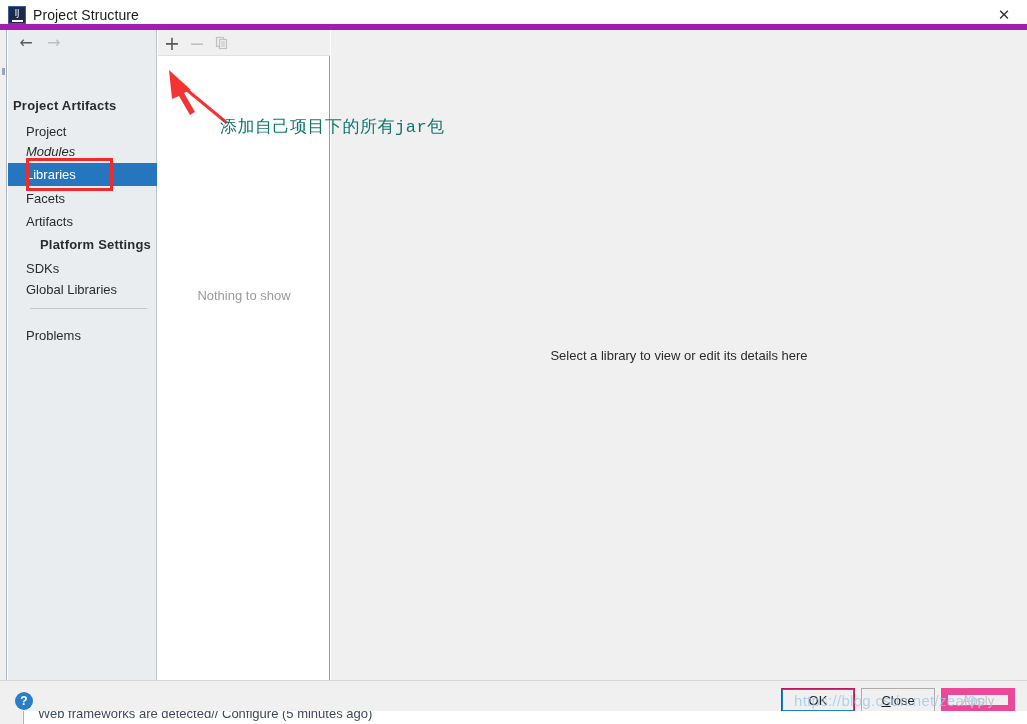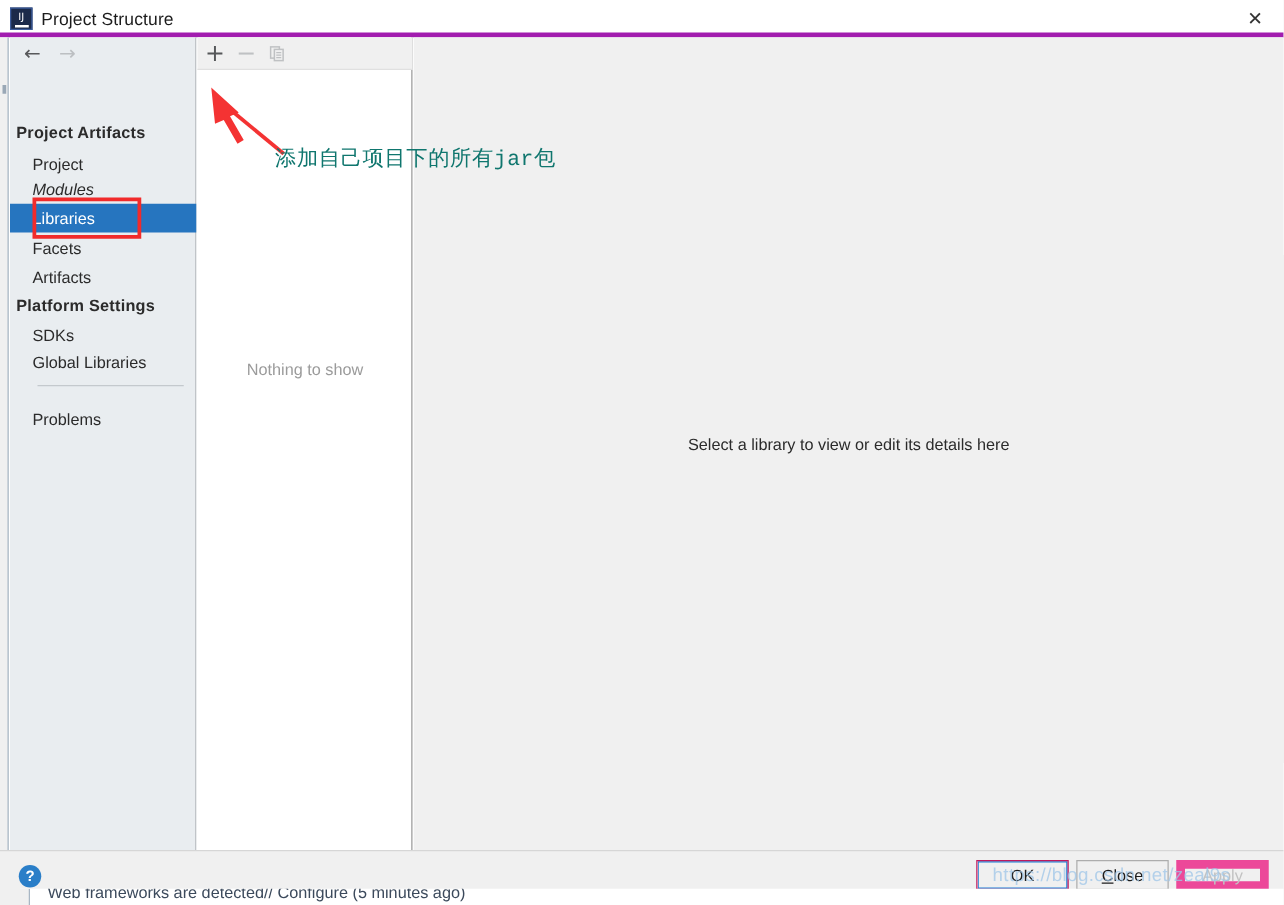--- a/index.html
+++ b/index.html
@@ -19,21 +19,21 @@
     background: #f0f0f0;
     overflow: hidden;
   }
 
   
   #titlebar {
     position: absolute;
     left: 0; top: 0;
     width: 1027px; height: 30px;
     background: #ffffff;
-    border-bottom: 4px solid #a21caf;
+    border-bottom: 6px solid #a21caf;
   }
   #app-icon {
     position: absolute;
     left: 8px; top: 6px;
     width: 18px; height: 18px;
     background: #1b2a4a;
     border: 1px solid #3b5b9b;
     display: flex;
     align-items: center;
     justify-content: center;
@@ -358,21 +358,21 @@
       </div>
 
       <div class="side-group" style="top:68px;">Project Artifacts</div>
 
       <div class="side-item" style="top:90px;">Project</div>
       <div class="side-item" style="top:110px;font-style:italic;">Modules</div>
       <div class="side-item selected" style="top:133px;">Libraries</div>
       <div class="side-item" style="top:157px;">Facets</div>
       <div class="side-item" style="top:180px;">Artifacts</div>
 
-      <div class="side-group" style="top:207px;">Platform Settings</div>
+      <div class="side-group" style="top:207px;margin-left:27px;">Platform Settings</div>
 
       <div class="side-item" style="top:227px;">SDKs</div>
       <div class="side-item" style="top:248px;">Global Libraries</div>
 
       <div id="sidebar-separator"></div>
 
       <div class="side-item" style="top:294px;">Problems</div>
 
       <div id="red-box"></div>
     </div>

